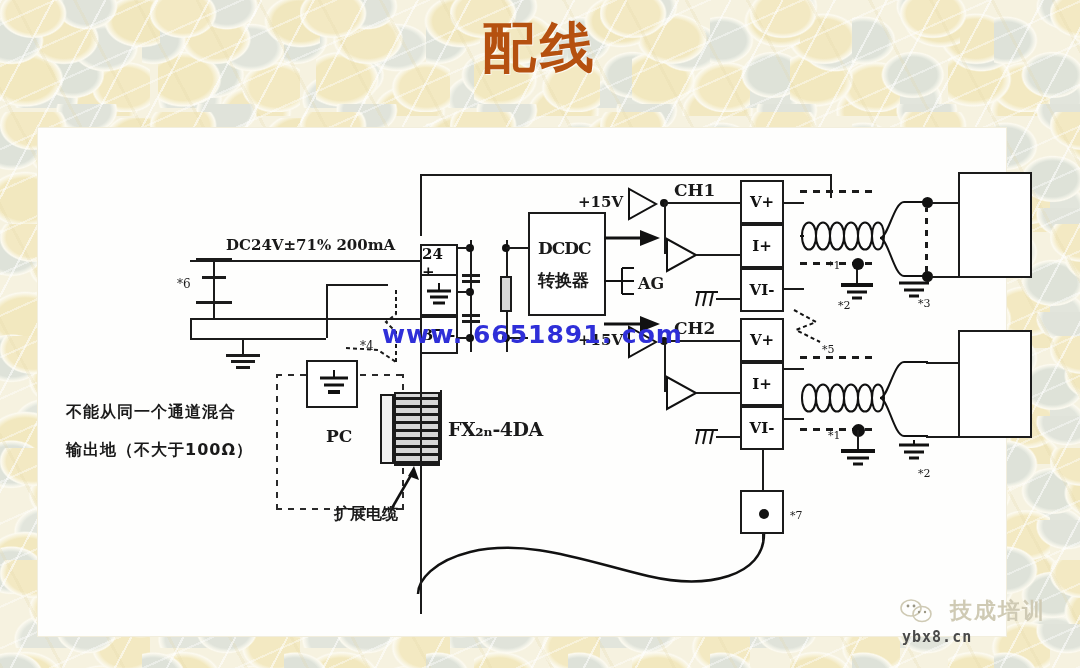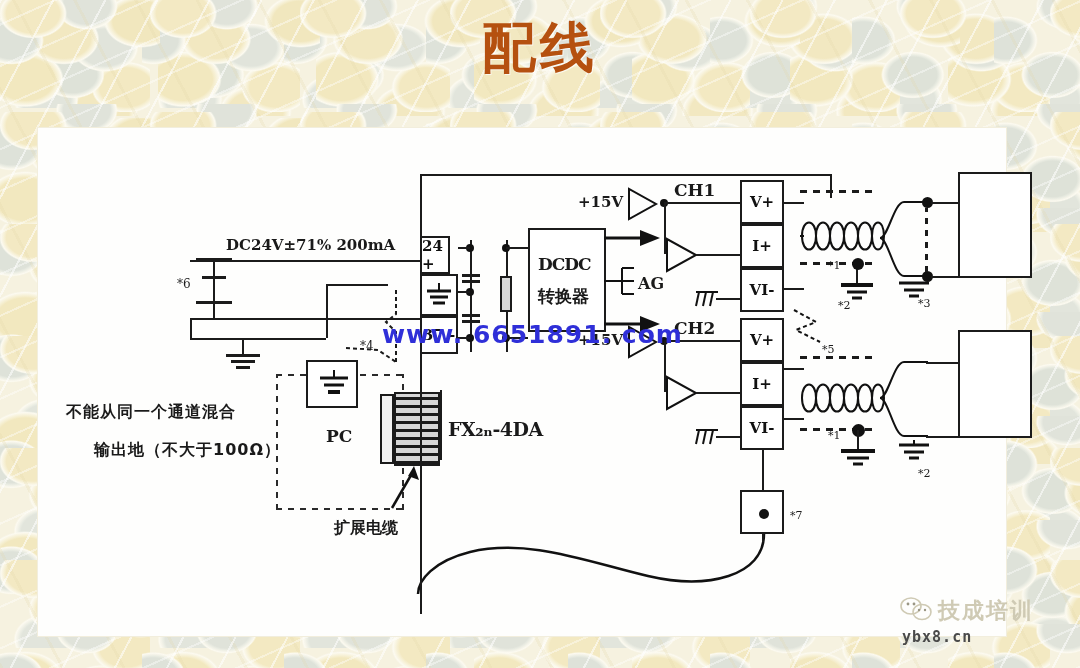--- a/index.html
+++ b/index.html
@@ -135,21 +135,21 @@
   <div class="wire h" style="left:198px;top:238px;width:14px;height:3px;"></div>
 
   <div class="wire h" style="left:288px;top:156px;width:62px;"></div>
   <div class="wire v" style="left:288px;top:156px;height:54px;"></div>
   <svg style="position:absolute;left:300px;top:160px;" width="70" height="80" viewBox="0 0 70 80">
     <polyline points="58,2 58,26 48,34 58,44 58,74" fill="none" stroke="#1b1b1b" stroke-width="2" stroke-dasharray="4 3"></polyline>
     <polyline points="8,60 40,62 58,74" fill="none" stroke="#1b1b1b" stroke-width="2" stroke-dasharray="4 3"></polyline>
   </svg>
   <div class="lbl mark" style="left:322px;top:212px;font-size:12px;">*4</div>
 
-  <div class="term" style="left:382px;top:108px;width:30px;height:38px;">24 +</div>
+  <div class="term" style="left:382px;top:116px;width:38px;height:38px;">24 +</div>
   <div class="term" style="left:382px;top:146px;width:38px;height:42px;">
     <svg width="30" height="26" viewBox="0 0 30 26">
       <line x1="15" y1="1" x2="15" y2="8" stroke="#111" stroke-width="2"></line>
       <line x1="3" y1="9" x2="27" y2="9" stroke="#111" stroke-width="3"></line>
       <line x1="6" y1="15" x2="24" y2="15" stroke="#111" stroke-width="3"></line>
       <line x1="9" y1="21" x2="21" y2="21" stroke="#111" stroke-width="3"></line>
     </svg>
   </div>
   <div class="term" style="left:382px;top:188px;width:38px;height:38px;">37 -</div>
 
@@ -167,21 +167,21 @@
   <div class="wire h" style="left:424px;top:146px;width:18px;height:3px;"></div>
   <div class="wire h" style="left:424px;top:152px;width:18px;height:3px;"></div>
   <div class="wire h" style="left:424px;top:186px;width:18px;height:3px;"></div>
   <div class="wire h" style="left:424px;top:192px;width:18px;height:3px;"></div>
   <div class="box" style="left:462px;top:148px;width:12px;height:36px;border-width:2px;background:#d9d9d9;"></div>
 
   <div class="wire h" style="left:420px;top:119px;width:12px;"></div>
   <div class="wire h" style="left:420px;top:163px;width:12px;"></div>
   <div class="wire h" style="left:420px;top:209px;width:12px;"></div>
 
-  <div class="box" style="left:490px;top:100px;width:78px;height:104px;">
+  <div class="box" style="left:490px;top:84px;width:78px;height:104px;">
     <div class="lbl" style="left:8px;top:26px;font-size:17px;font-weight:700;letter-spacing:-1px;">DCDC</div>
     <div class="lbl cn" style="left:8px;top:58px;font-size:17px;font-weight:700;">转换器</div>
   </div>
   <div class="wire h" style="left:468px;top:119px;width:22px;"></div>
   <div class="wire h" style="left:468px;top:209px;width:22px;"></div>
 
   <svg style="position:absolute;left:566px;top:96px;" width="60" height="112" viewBox="0 0 60 112">
     <line x1="0" y1="14" x2="40" y2="14" stroke="#111" stroke-width="3"></line>
     <polygon points="36,6 56,14 36,22" fill="#111"></polygon>
     <line x1="0" y1="100" x2="40" y2="100" stroke="#111" stroke-width="3"></line>
@@ -341,31 +341,31 @@
               background-image:repeating-linear-gradient(0deg,#1b1b1b 0 3px,#d7d7d7 3px 8px);
               border:2px solid #1b1b1b;"></div>
   <div class="wire v" style="left:402px;top:262px;height:70px;"></div>
   <div class="wire v" style="left:382px;top:226px;height:260px;"></div>
   <div class="lbl" style="left:410px;top:292px;font-size:19px;font-weight:700;letter-spacing:-.5px;">FX₂ₙ-4DA</div>
 
   <svg style="position:absolute;left:346px;top:336px;" width="40" height="48" viewBox="0 0 40 48">
     <line x1="8" y1="44" x2="30" y2="6" stroke="#111" stroke-width="2.5"></line>
     <polygon points="30,2 35,16 24,12" fill="#111"></polygon>
   </svg>
-  <div class="lbl cn" style="left:296px;top:392px;font-size:16px;font-weight:700;">扩展电缆</div>
+  <div class="lbl cn" style="left:296px;top:378px;font-size:16px;font-weight:700;">扩展电缆</div>
 
   <div class="lbl cn" style="left:28px;top:276px;font-size:16px;font-weight:700;letter-spacing:1px;">不能从同一个通道混合</div>
-  <div class="lbl cn" style="left:28px;top:314px;font-size:16px;font-weight:700;letter-spacing:1px;margin-left:28px;">输出地（不大于100Ω）</div>
+  <div class="lbl cn" style="left:28px;top:314px;font-size:16px;font-weight:700;letter-spacing:1px;">输出地（不大于100Ω）</div>
 
 </div>
 
 <div id="wm-url">www. 6651891. com</div>
 
 <div id="wm-brand">
-  <div style="display:flex;align-items:flex-start;gap:4px;">
+  <div style="display:flex;align-items:center;gap:16px;">
     <svg width="34" height="26" viewBox="0 0 34 26">
       <ellipse cx="11" cy="10" rx="10" ry="8" fill="none" stroke="#cfcab4" stroke-width="1.6"></ellipse>
       <ellipse cx="22" cy="16" rx="9" ry="7.5" fill="none" stroke="#cfcab4" stroke-width="1.6"></ellipse>
       <circle cx="8" cy="8" r="1.4" fill="#9a9684"></circle>
       <circle cx="14" cy="8" r="1.4" fill="#9a9684"></circle>
       <circle cx="19" cy="14" r="1.2" fill="#9a9684"></circle>
       <circle cx="25" cy="14" r="1.2" fill="#9a9684"></circle>
     </svg>
     <span class="txt">技成培训</span>
   </div>

